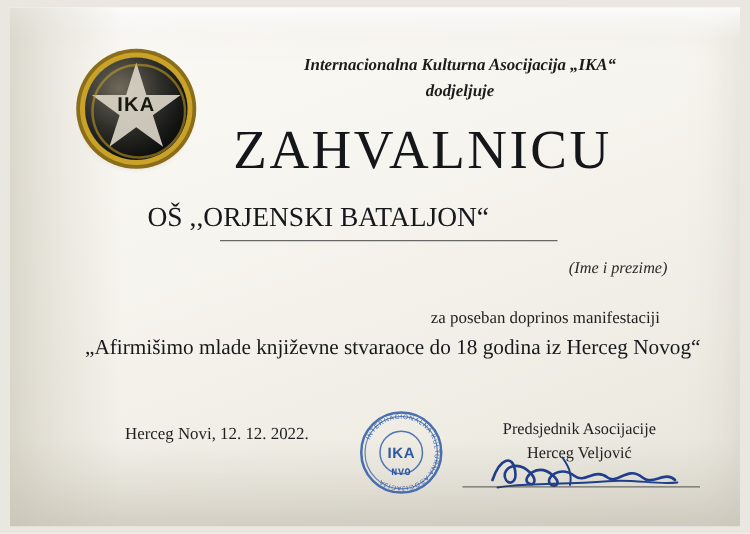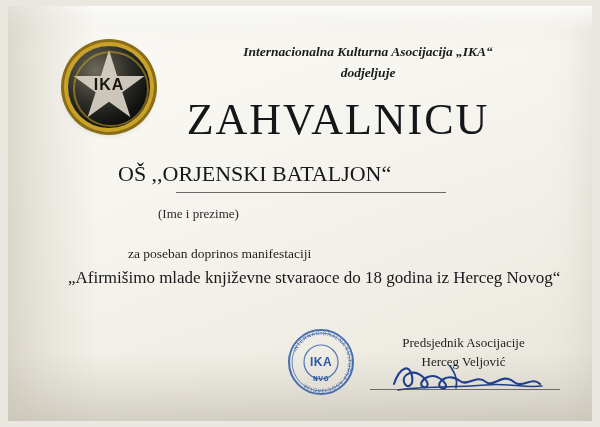--- a/index.html
+++ b/index.html
@@ -152,33 +152,34 @@
     position: absolute;
     left: 168px;
     top: 186px;
     width: 270px;
     height: 1px;
     background: #3a3a3a;
     opacity: 0.75;
   }
   .hint {
     position: absolute;
-    left: 150px;
+    left: 166px;
     top: 200px;
     width: 360px;
-    text-align: left;
+    text-align: right;
     font-size: 13px;
     color: #2b2b2b;
+    font-style: italic;
   }
   .reason {
     position: absolute;
     left: 120px;
     top: 240px;
     width: 400px;
-    text-align: left;
+    text-align: right;
     font-size: 13.5px;
     color: #1f1f1f;
   }
   .work-title {
     position: absolute;
     left: 60px;
     top: 262px;
     width: 500px;
     text-align: left;
     font-size: 17px;
@@ -277,20 +278,21 @@
 
     <div class="award-title">ZAHVALNICU</div>
 
     <div class="recipient">OŠ ,,ORJENSKI BATALJON“</div>
     <div class="recipient-underline"></div>
     <div class="hint">(Ime i prezime)</div>
 
     <div class="reason">za poseban doprinos manifestaciji</div>
     <div class="work-title">„Afirmišimo mlade književne stvaraoce do 18 godina iz Herceg Novog“</div>
 
+    <div class="place-date">Herceg Novi, 12. 12. 2022.</div>
 
     <div class="signatory">
       <div>Predsjednik Asocijacije</div>
       <div>Herceg Veljović</div>
     </div>
 
     <div class="signature">
       <svg width="160" height="38" viewBox="0 0 160 38" fill="none" xmlns="http://www.w3.org/2000/svg">
         <path d="M4 26 C10 8, 20 6, 22 18 C24 29, 16 31, 14 24 C12 16, 24 10, 34 20 C41 27, 36 32, 32 28 C28 24, 40 12, 52 22 C60 29, 54 33, 50 29 C46 24, 58 14, 70 23 C78 29, 86 16, 96 24 C104 30, 112 14, 124 24 C132 31, 142 18, 150 26" stroke="#1f3f8c" stroke-width="2.1" stroke-linecap="round" stroke-linejoin="round"></path>
         <path d="M8 32 C30 28, 60 30, 96 27 C118 25, 134 30, 152 28" stroke="#1f3f8c" stroke-width="1.5" stroke-linecap="round"></path>

